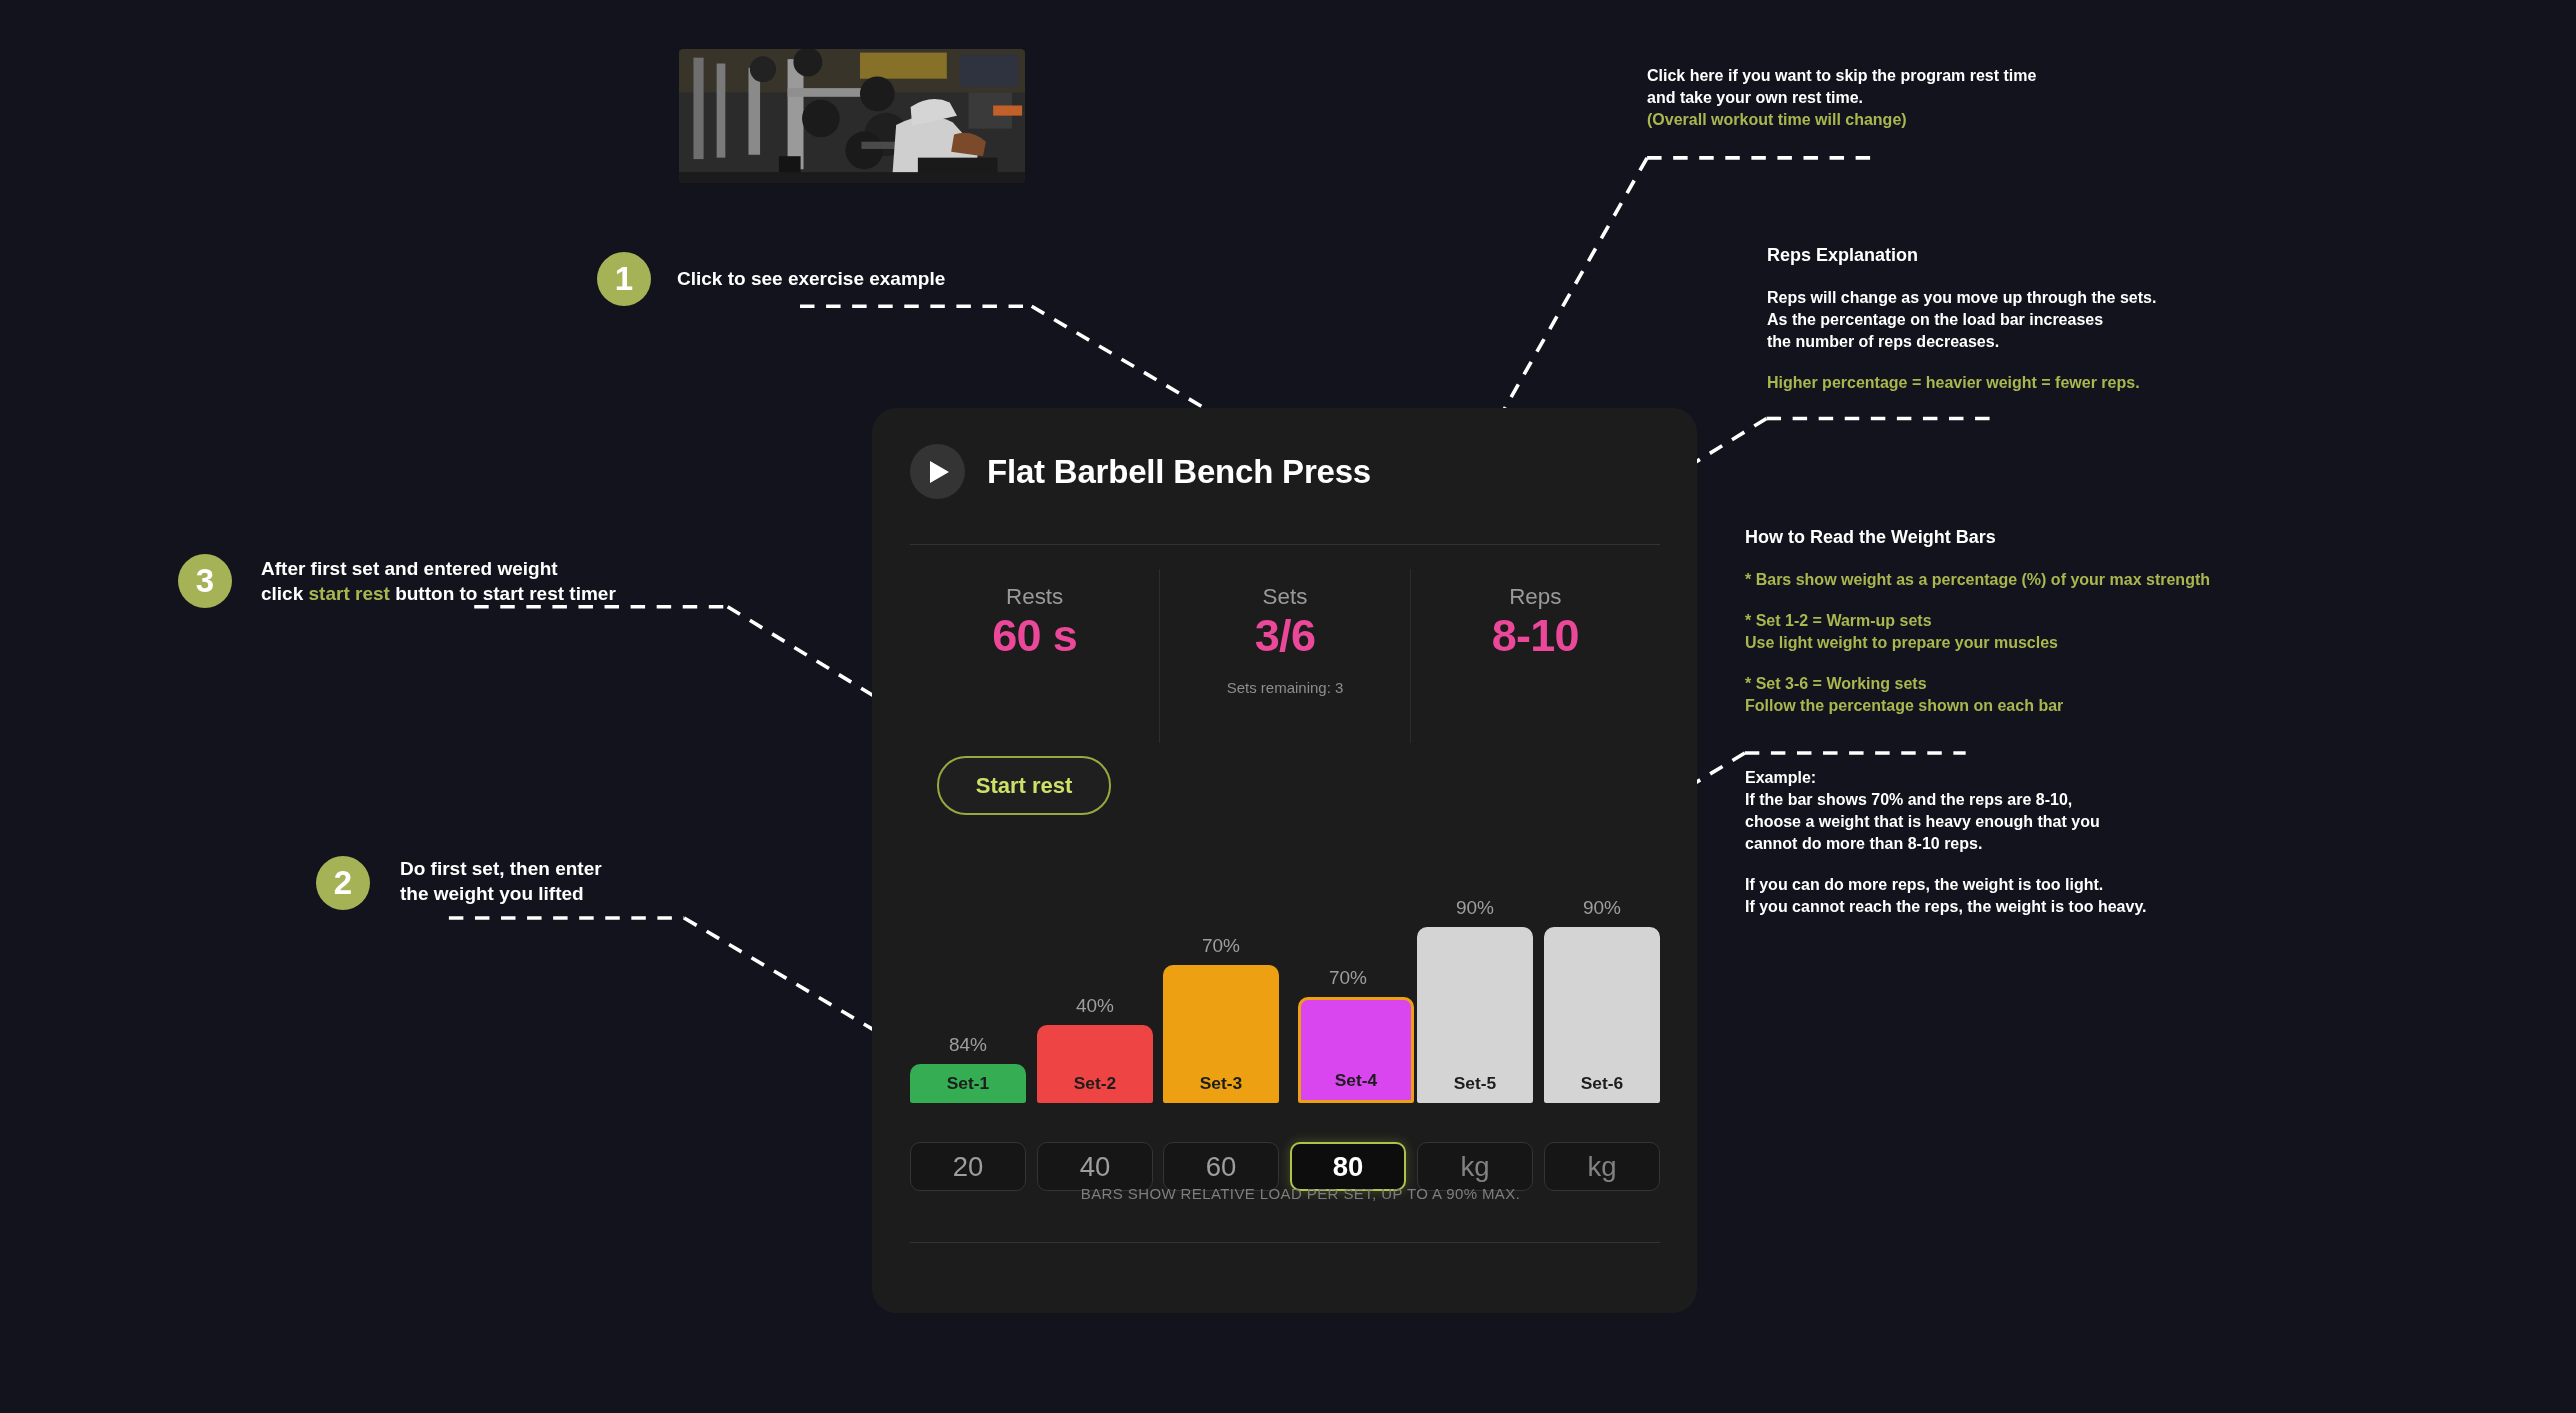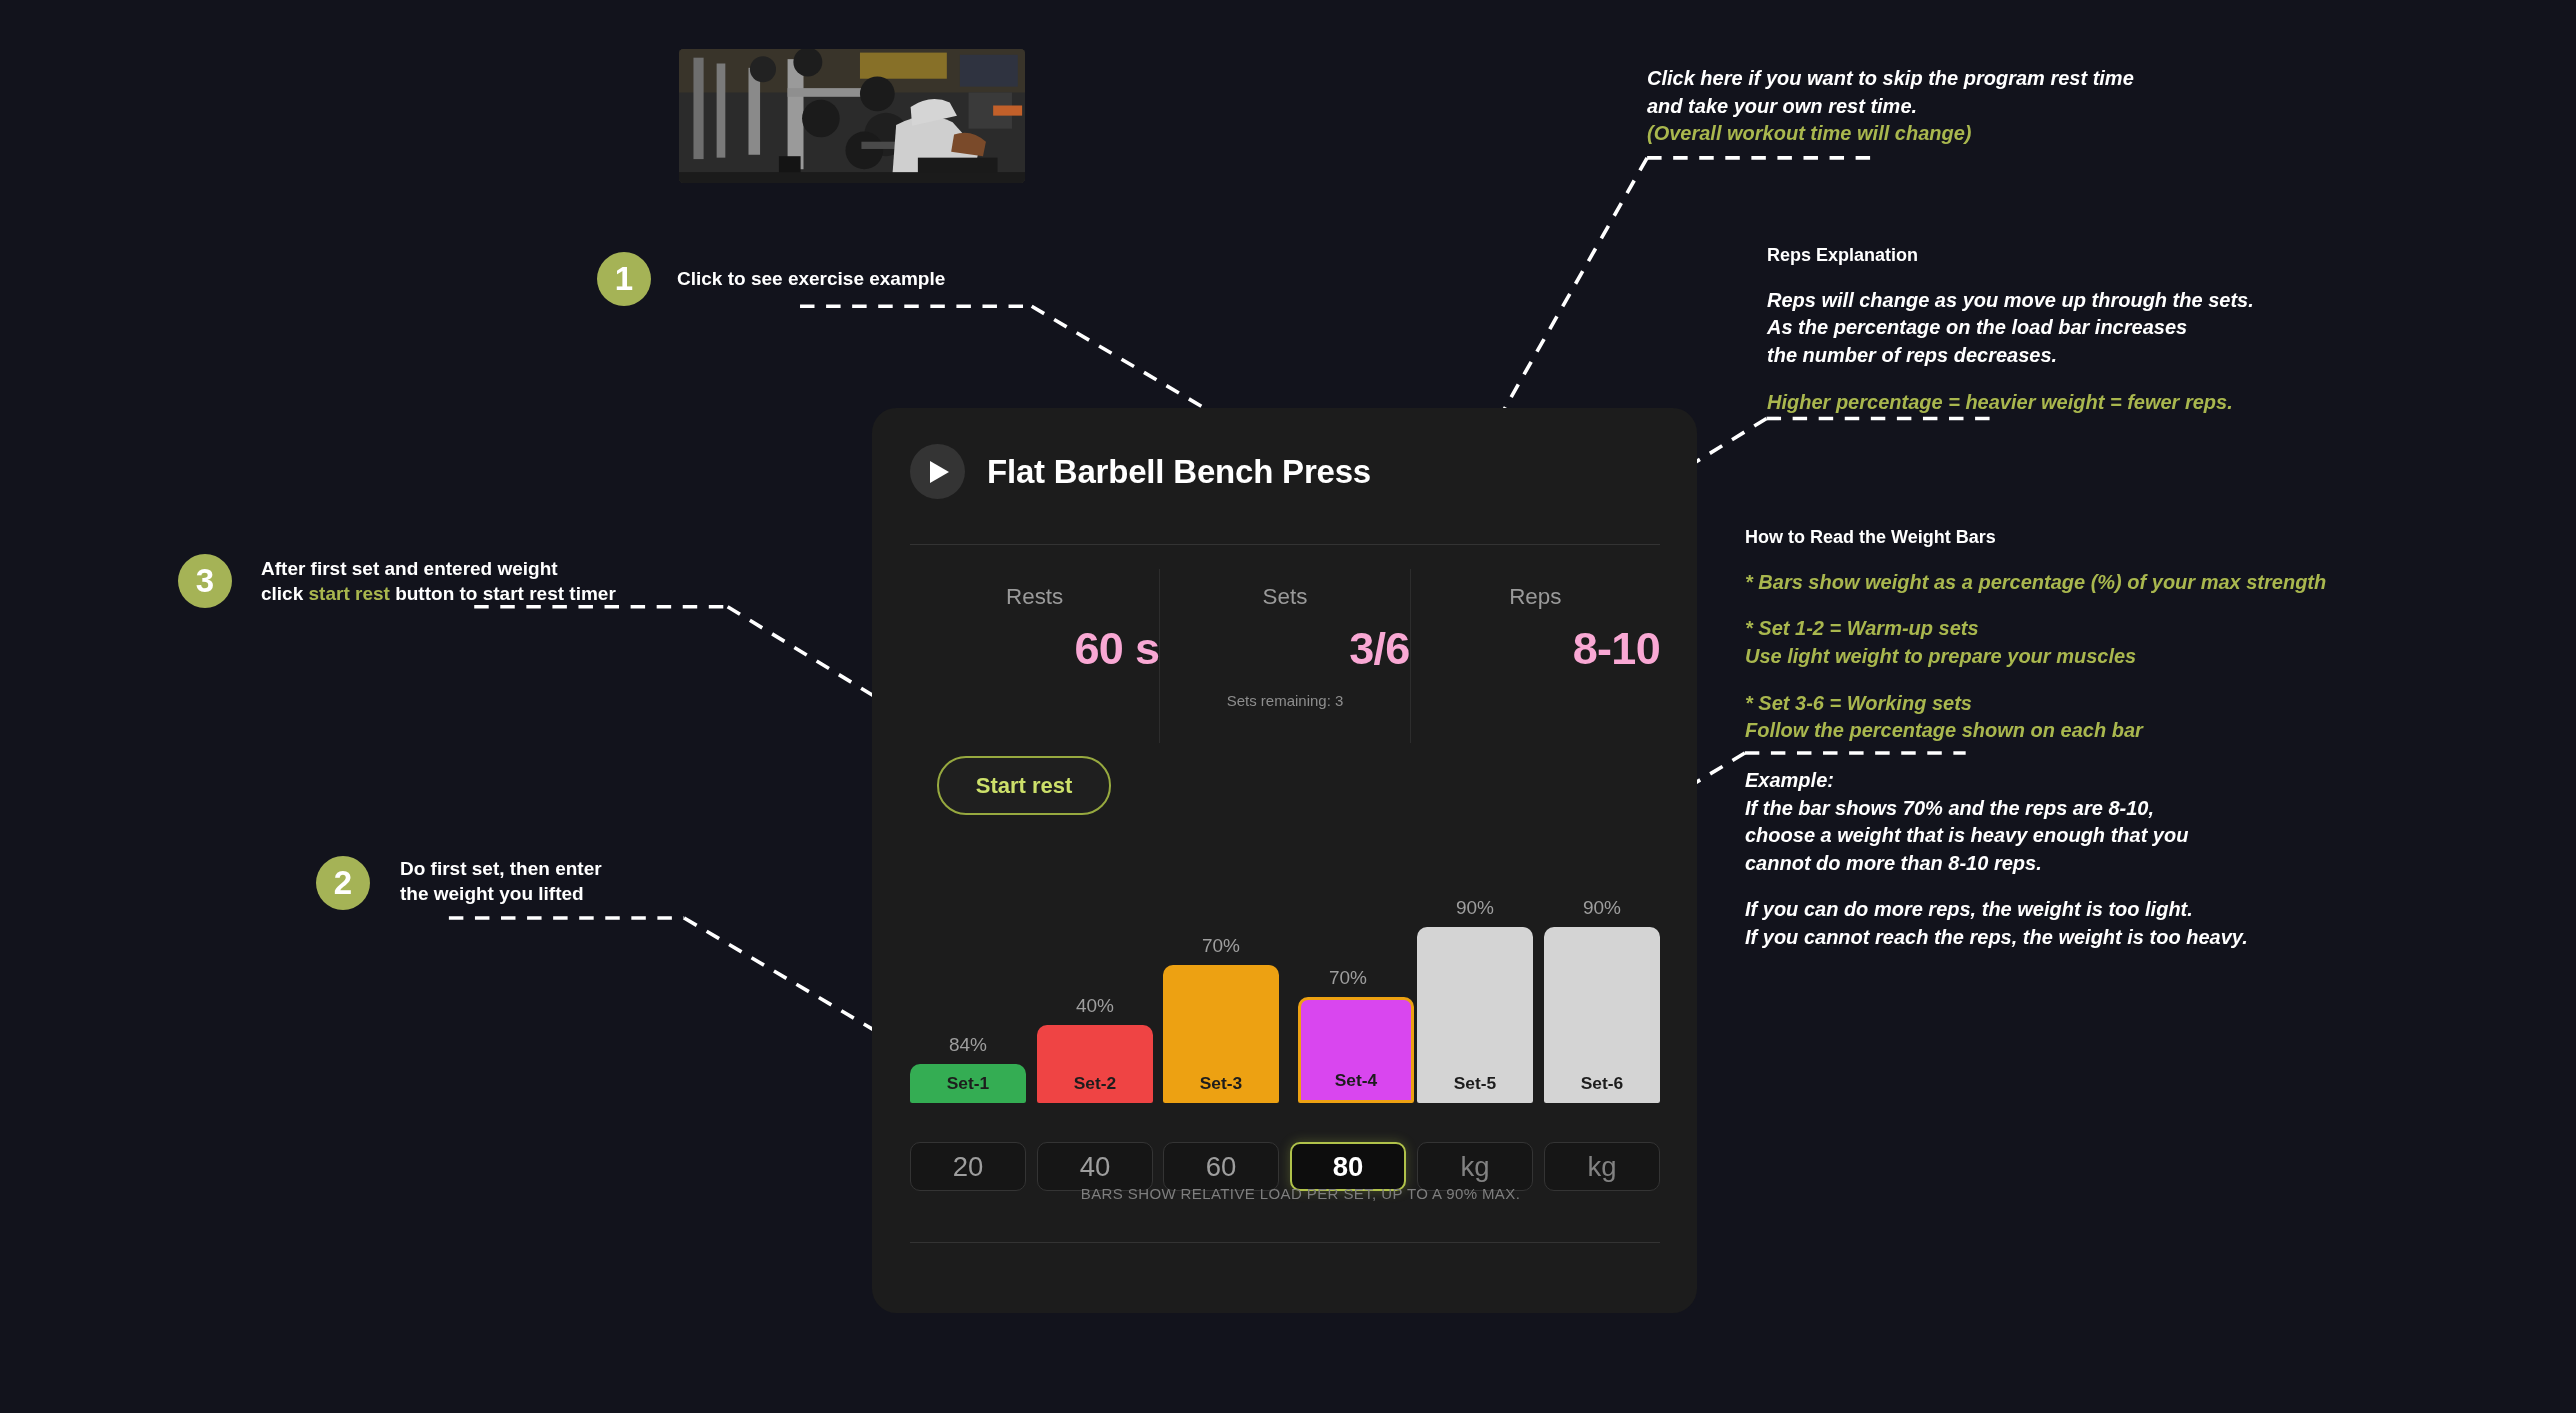--- a/index.html
+++ b/index.html
@@ -63,21 +63,21 @@
   #divider-bottom{top:834px;}
 
   
   #stats{
     position:absolute;left:38px;top:161px;width:750px;height:174px;
     display:flex;
   }
   .stat{flex:1;position:relative;text-align:center;}
   .stat + .stat{border-left:0.7px solid #2d2d2d;}
   .stat-label{color:#9a9a9a;font-size:22.4px;font-weight:400;margin-top:14.5px;}
-  .stat-value{color:#f9a8d4;font-size:45px;font-weight:700;margin-top:13px;letter-spacing:-0.7px;text-align:right;}
+  .stat-value{color:#ec4899;font-size:45px;font-weight:700;margin-top:0;letter-spacing:-0.7px;}
   .stat-sub{color:#8d8d8d;font-size:15px;font-weight:400;margin-top:17.4px;text-align:center;}
 
   #start-rest-btn{
     position:absolute;left:65px;top:348px;width:170px;height:55px;
     border-radius:29px;border:2.2px solid #97a93f;background:#1f1f1f;
     color:#cde06a;font-size:22px;font-weight:700;
     display:flex;align-items:center;justify-content:center;
     font-family:"Liberation Sans",sans-serif;cursor:pointer;
   }
 
@@ -113,21 +113,21 @@
     color:#7e7e7e;font-size:15px;letter-spacing:0.4px;font-weight:400;
   }
   #card-desc{
     position:absolute;left:38px;top:817px;width:695px;
     color:#c6c6c6;font-size:24px;line-height:1.42;font-weight:400;
   }
 
   
   .note-block{position:absolute;font-family:"Liberation Sans",sans-serif;}
   .note-head{color:#ffffff;font-size:18px;font-weight:700;line-height:1.38;}
-  .note-line{color:#ffffff;font-size:20px;font-weight:700;line-height:1.38;font-style:italic;}
+  .note-line{color:#ffffff;font-size:16px;font-weight:700;line-height:1.38;}
   .note-line.green{color:#a9b74e;}
   .note-gap{height:19px;}
 </style>
 </head>
 <body>
 
 <div id="stage">
 
   <svg id="connectors" viewBox="0 0 3558 1953" xmlns="http://www.w3.org/2000/svg">
     <g stroke="#ffffff" stroke-width="5" fill="none" stroke-dasharray="20,16">

